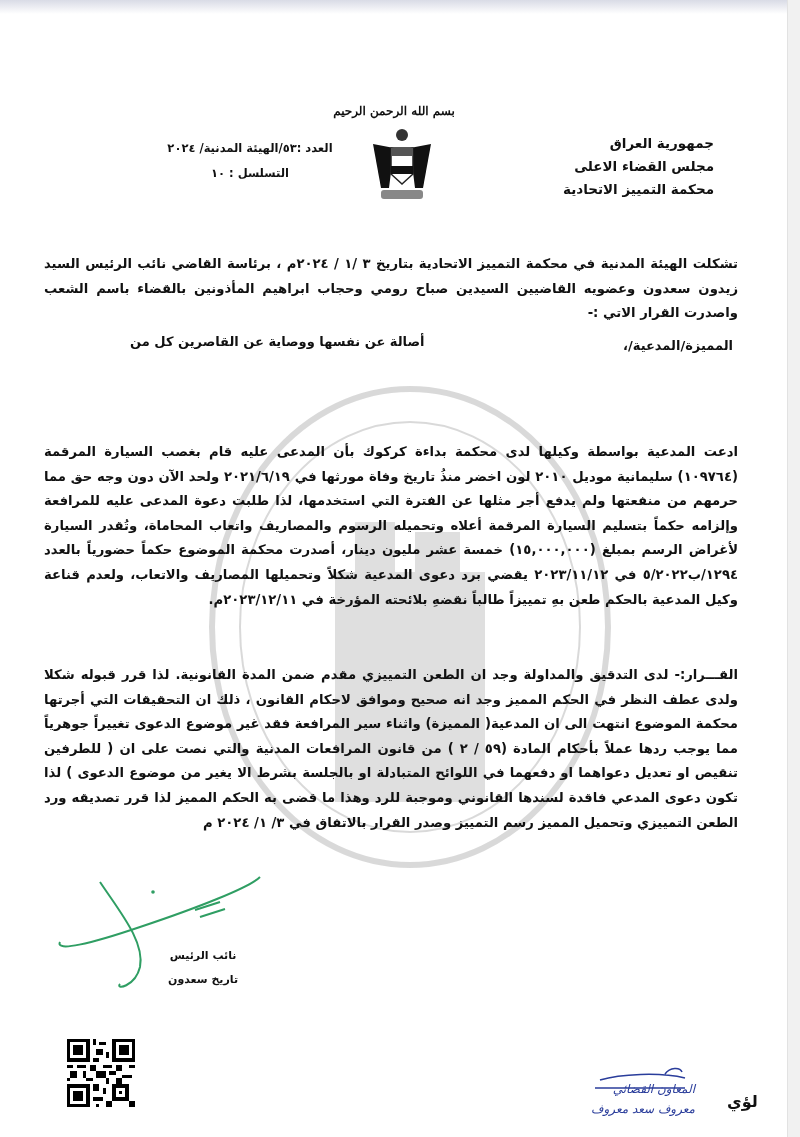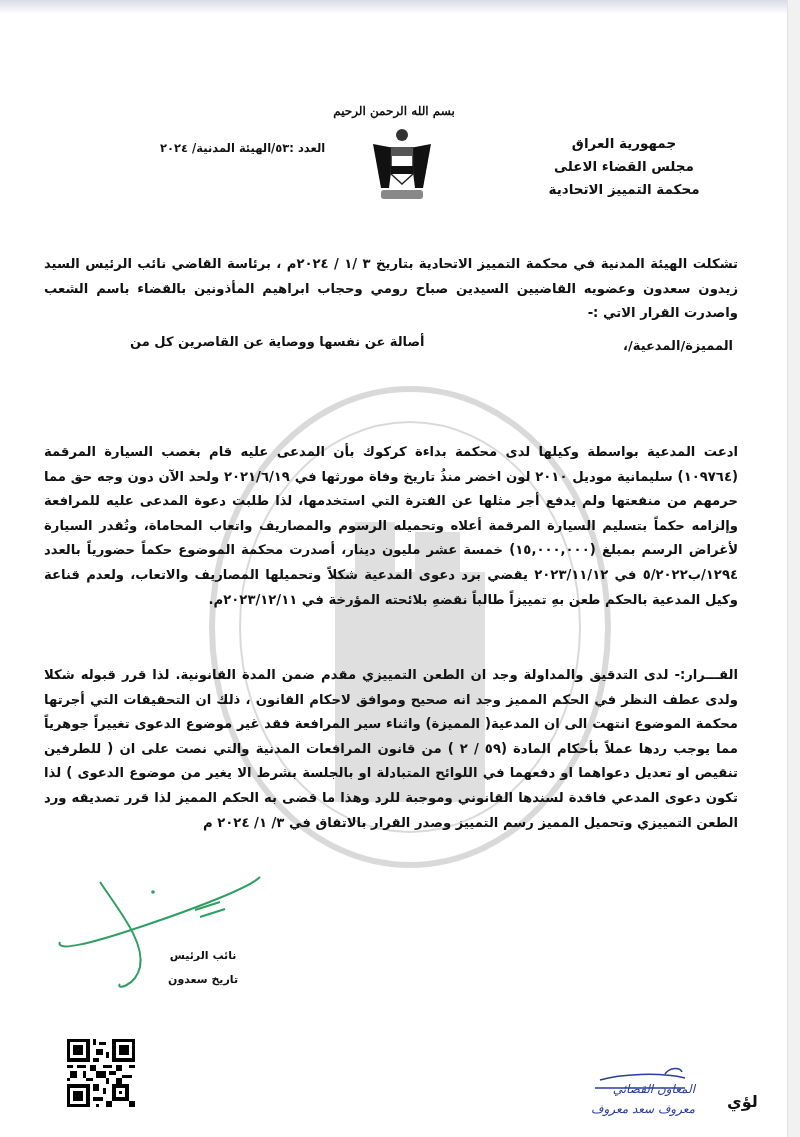--- a/index.html
+++ b/index.html
@@ -5,23 +5,23 @@
   html, body { margin:0; padding:0; }
   body { width:800px; height:1137px; background:#ffffff; position:relative; overflow:hidden;
          font-family:"DejaVu Sans", "Liberation Sans", sans-serif; color:#111; }
   .topshade { position:absolute; left:0; top:0; width:790px; height:14px;
               background:linear-gradient(#d9dbe6, #ffffff); }
   .rightedge { position:absolute; right:0; top:0; width:12px; height:1137px; background:#f1f1f1;
                border-left:1px solid #e2e2e2; }
   .page { position:absolute; left:0; top:12px; width:788px; height:1137px; }
   .basmala { position:absolute; top:92px; left:0; width:100%; text-align:center; font-size:12px;
              font-family:"DejaVu Serif", serif; font-weight:bold; }
-  .hdr-right { position:absolute; top:120px; right:74px; width:180px; text-align:center; direction:rtl;
+  .hdr-right { position:absolute; top:120px; right:74px; width:180px; direction:rtl;
                font-weight:bold; font-size:13.5px; line-height:23px; }
-  .hdr-left { position:absolute; top:124px; left:160px; width:180px; text-align:left; direction:rtl;
+  .hdr-left { position:absolute; top:124px; left:160px; width:180px; text-align:center; direction:rtl;
               font-weight:bold; font-size:11.5px; line-height:25px; }
   .emblem { position:absolute; left:367px; top:114px; width:70px; height:76px; }
   .watermark { position:absolute; left:205px; top:370px; width:410px; height:490px; opacity:0.18; }
   .para { position:absolute; left:44px; right:50px; direction:rtl; text-align:justify; text-align-last:right;
           font-weight:bold; font-size:13.2px; line-height:24.6px; }
   .parties { position:absolute; right:55px; top:322px; width:330px; direction:rtl; font-weight:bold; font-size:13px; line-height:23px; }
   .parties-extra { position:absolute; left:130px; top:322px; direction:rtl; font-weight:bold; font-size:13px; }
   .sig-block { position:absolute; left:168px; top:932px; direction:rtl; text-align:center; font-weight:bold; font-size:11px; line-height:24px; }
   .signature { position:absolute; left:50px; top:860px; width:230px; height:125px; }
   .qr { position:absolute; left:67px; top:1027px; width:68px; height:68px; }
@@ -59,20 +59,21 @@
     <path d="M6 18 L14 62 L22 62 L27 22 Z" fill="#111"></path>
     <path d="M64 18 L56 62 L48 62 L43 22 Z" fill="#111"></path>
     <path d="M24 22 L46 22 L46 48 L35 58 L24 48 Z" fill="#fff" stroke="#222" stroke-width="1.5"></path>
     <rect x="24" y="22" width="22" height="8" fill="#555"></rect>
     <rect x="24" y="40" width="22" height="8" fill="#111"></rect>
     <rect x="14" y="64" width="42" height="9" rx="3" fill="#888"></rect>
   </svg>
 
   <div class="hdr-left">
     <div>العدد :٥٣/الهيئة المدنية/ ٢٠٢٤</div>
+    <div>التسلسل : ١٠</div>
   </div>
 
   <div class="para" style="top:222px;margin-top:18px;">تشكلت الهيئة المدنية في محكمة التمييز الاتحادية بتاريخ ٣ /١ / ٢٠٢٤م ، برئاسة القاضي نائب الرئيس السيد زيدون سعدون وعضويه القاضيين السيدين صباح رومي وحجاب ابراهيم المأذونين بالقضاء باسم الشعب واصدرت القرار الاتي :-</div>
 
   <div class="parties">
     <div>المميزة/المدعية/،</div>
   </div>
   <div class="parties-extra">أصالة عن نفسها ووصاية عن القاصرين كل من</div>
 
   <div class="para" style="top:428px;">ادعت المدعية بواسطة وكيلها لدى محكمة بداءة كركوك بأن المدعى عليه قام بغصب السيارة المرقمة (١٠٩٧٦٤) سليمانية موديل ٢٠١٠ لون اخضر منذُ تاريخ وفاة مورثها في ٢٠٢١/٦/١٩ ولحد الآن دون وجه حق مما حرمهم من منفعتها ولم يدفع أجر مثلها عن الفترة التي استخدمها، لذا طلبت دعوة المدعى عليه للمرافعة وإلزامه حكماً بتسليم السيارة المرقمة أعلاه وتحميله الرسوم والمصاريف واتعاب المحاماة، وتُقدر السيارة لأغراض الرسم بمبلغ (١٥,٠٠٠,٠٠٠) خمسة عشر مليون دينار، أصدرت محكمة الموضوع حكماً حضورياً بالعدد ١٢٩٤/ب٥/٢٠٢٢ في ٢٠٢٣/١١/١٢ يقضي برد دعوى المدعية شكلاً وتحميلها المصاريف والاتعاب، ولعدم قناعة وكيل المدعية بالحكم طعن بهِ تمييزاً طالباً نقضهِ بلائحته المؤرخة في ٢٠٢٣/١٢/١١م.</div>

